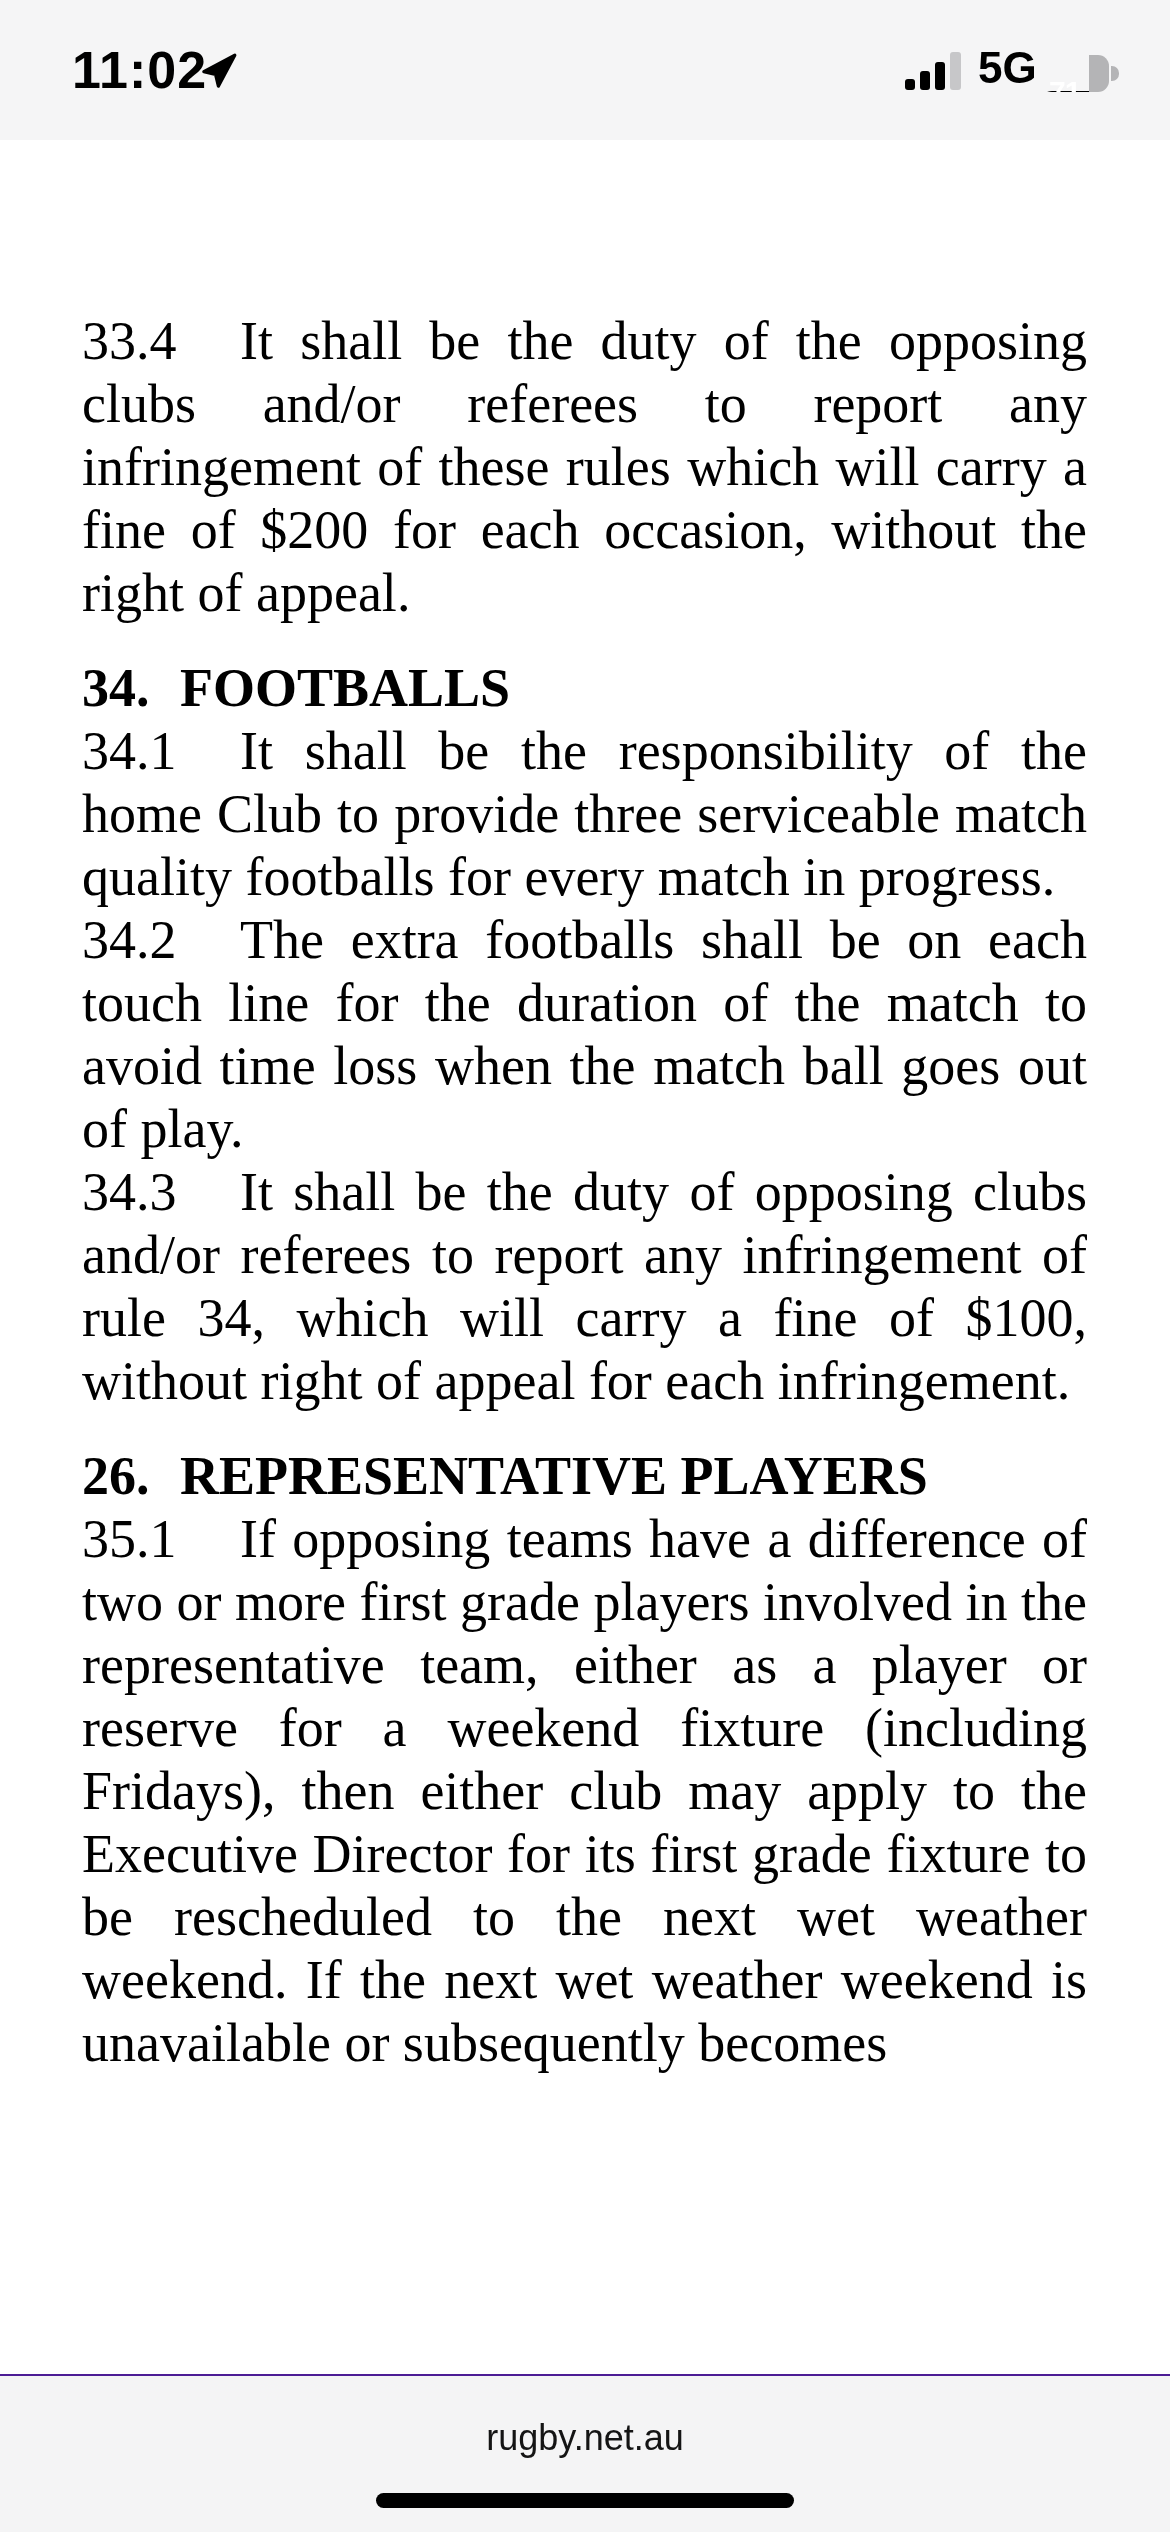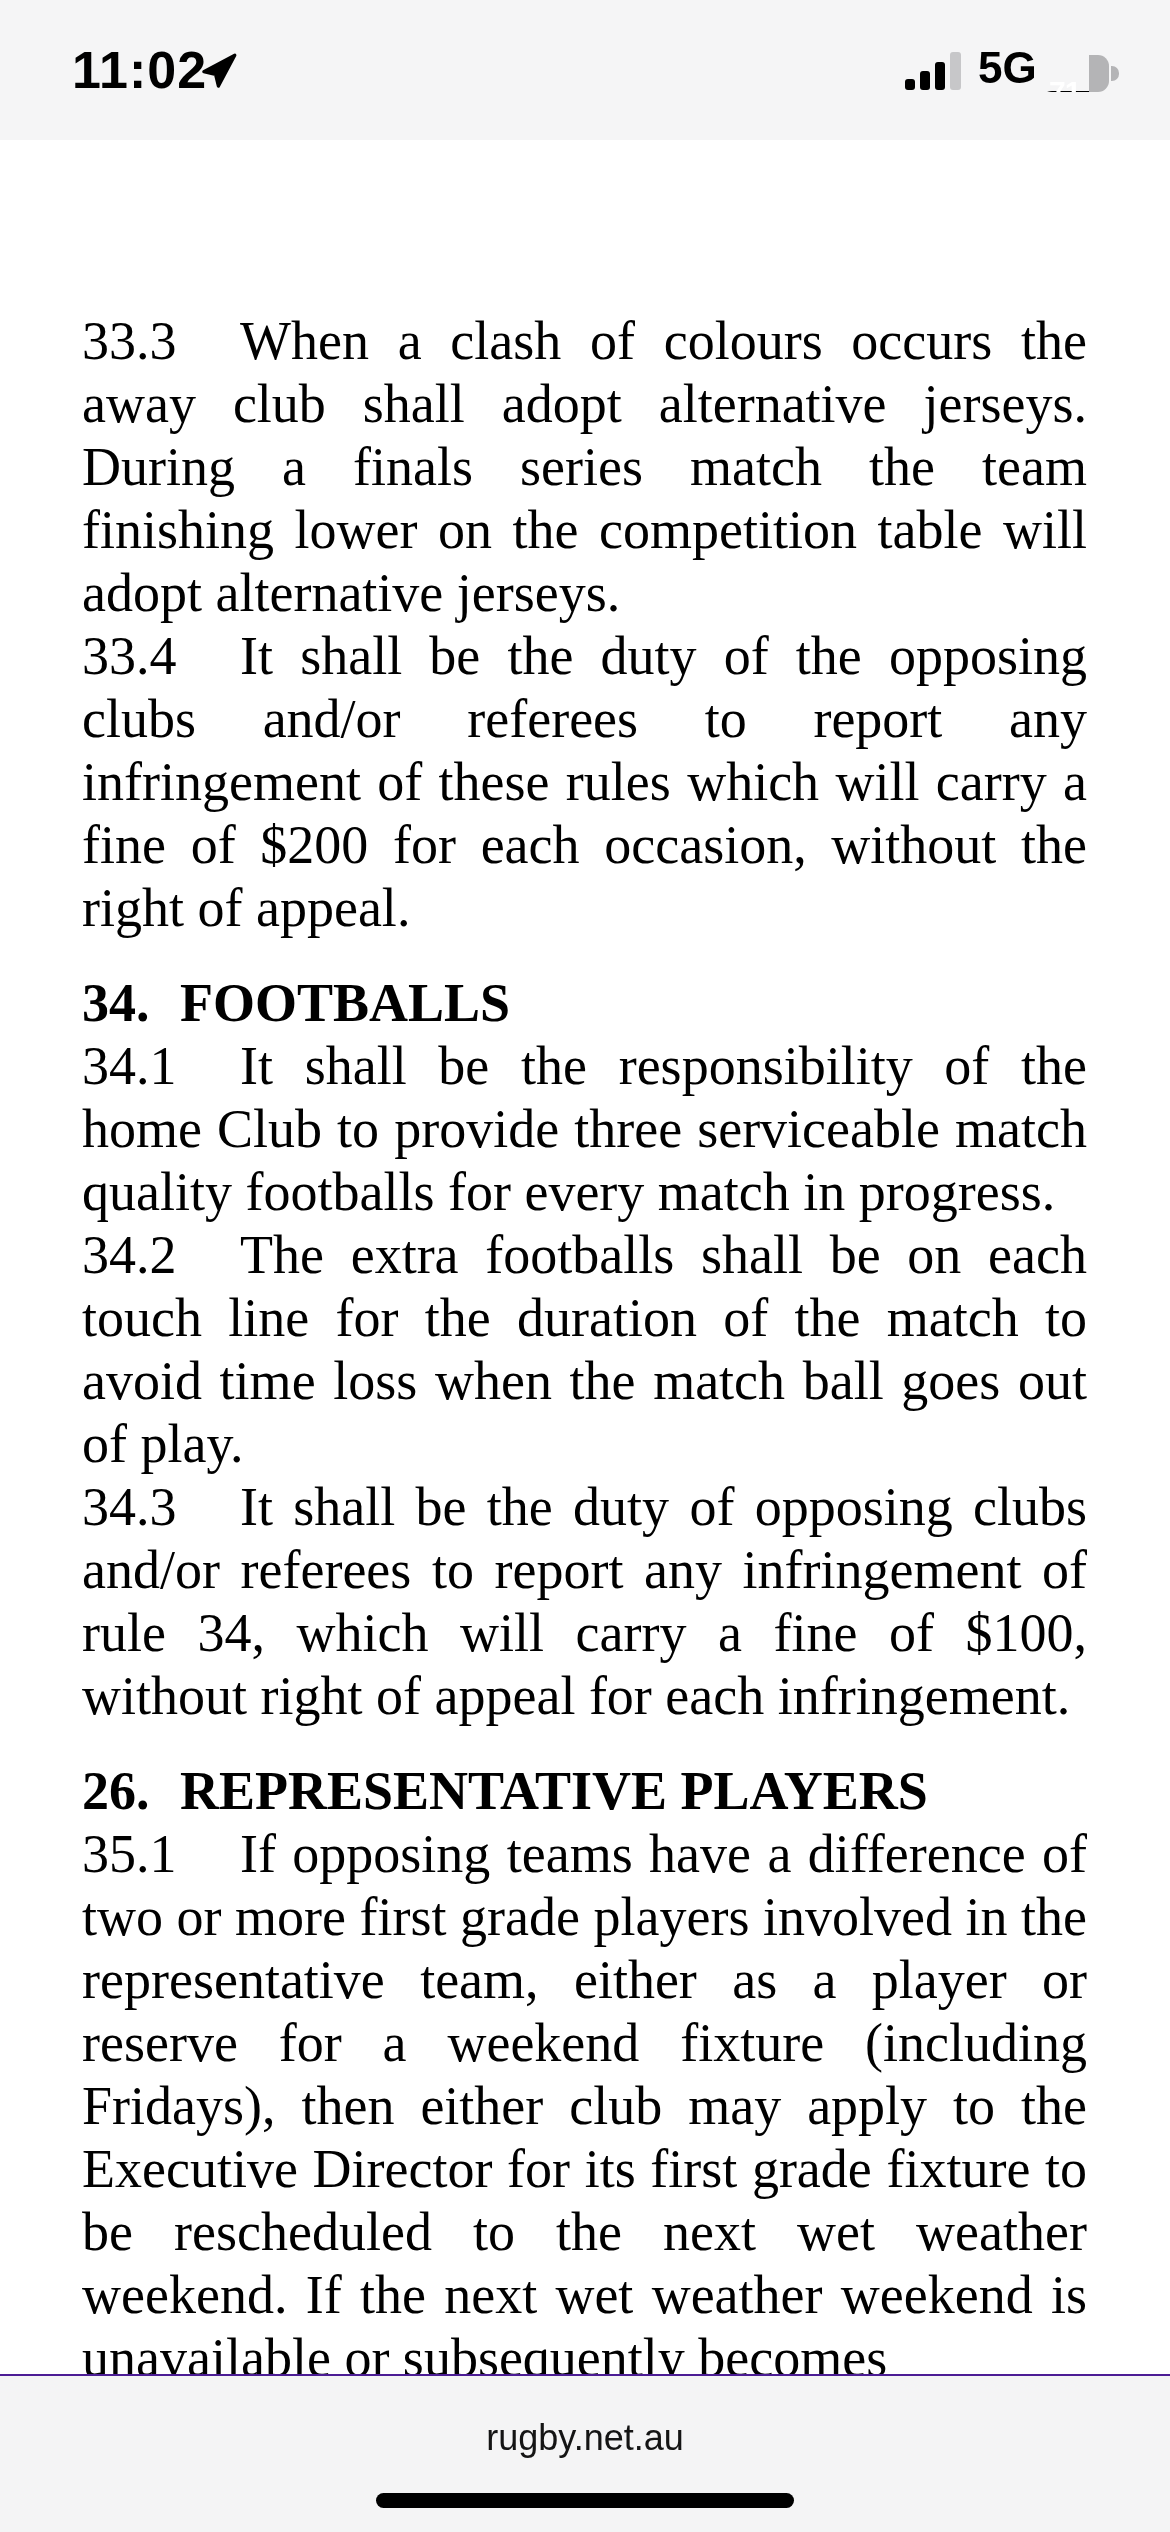--- a/index.html
+++ b/index.html
@@ -90,21 +90,20 @@
           <span class="battery-pct">71</span>
         </div>
         <div class="battery-rest"></div>
       </div>
       <div class="battery-nub"></div>
     </div>
   </div>
 
   <div class="content">
     <div class="doc" id="doc">
-        <div class="section para"><span class="num">33.3</span><span class="txt">When a clash of colours occurs the away club shall adopt alternative jerseys. During a finals series match the team finishing lower on the competition table will adopt alternative jerseys.</span></div>
         <div class="section para"><span class="num">33.4</span><span class="txt">It shall be the duty of the opposing clubs and/or referees to report any infringement of these rules which will carry a fine of $200 for each occasion, without the right of appeal.</span></div>
         <div class="section heading"><span class="num">34.</span><span class="txt">FOOTBALLS</span></div>
         <div class="section para"><span class="num">34.1</span><span class="txt">It shall be the responsibility of the home Club to provide three serviceable match quality footballs for every match in progress.</span></div>
         <div class="section para"><span class="num">34.2</span><span class="txt">The extra footballs shall be on each touch line for the duration of the match to avoid time loss when the match ball goes out of play.</span></div>
         <div class="section para"><span class="num">34.3</span><span class="txt">It shall be the duty of opposing clubs and/or referees to report any infringement of rule 34, which will carry a fine of $100, without right of appeal for each infringement.</span></div>
         <div class="section heading"><span class="num">26.</span><span class="txt">REPRESENTATIVE PLAYERS</span></div>
         <div class="section para"><span class="num">35.1</span><span class="txt">If opposing teams have a difference of two or more first grade players involved in the representative team, either as a player or reserve for a weekend fixture (including Fridays), then either club may apply to the Executive Director for its first grade fixture to be rescheduled to the next wet weather weekend. If the next wet weather weekend is unavailable or subsequently becomes</span></div>
       </div>
   </div>
 

